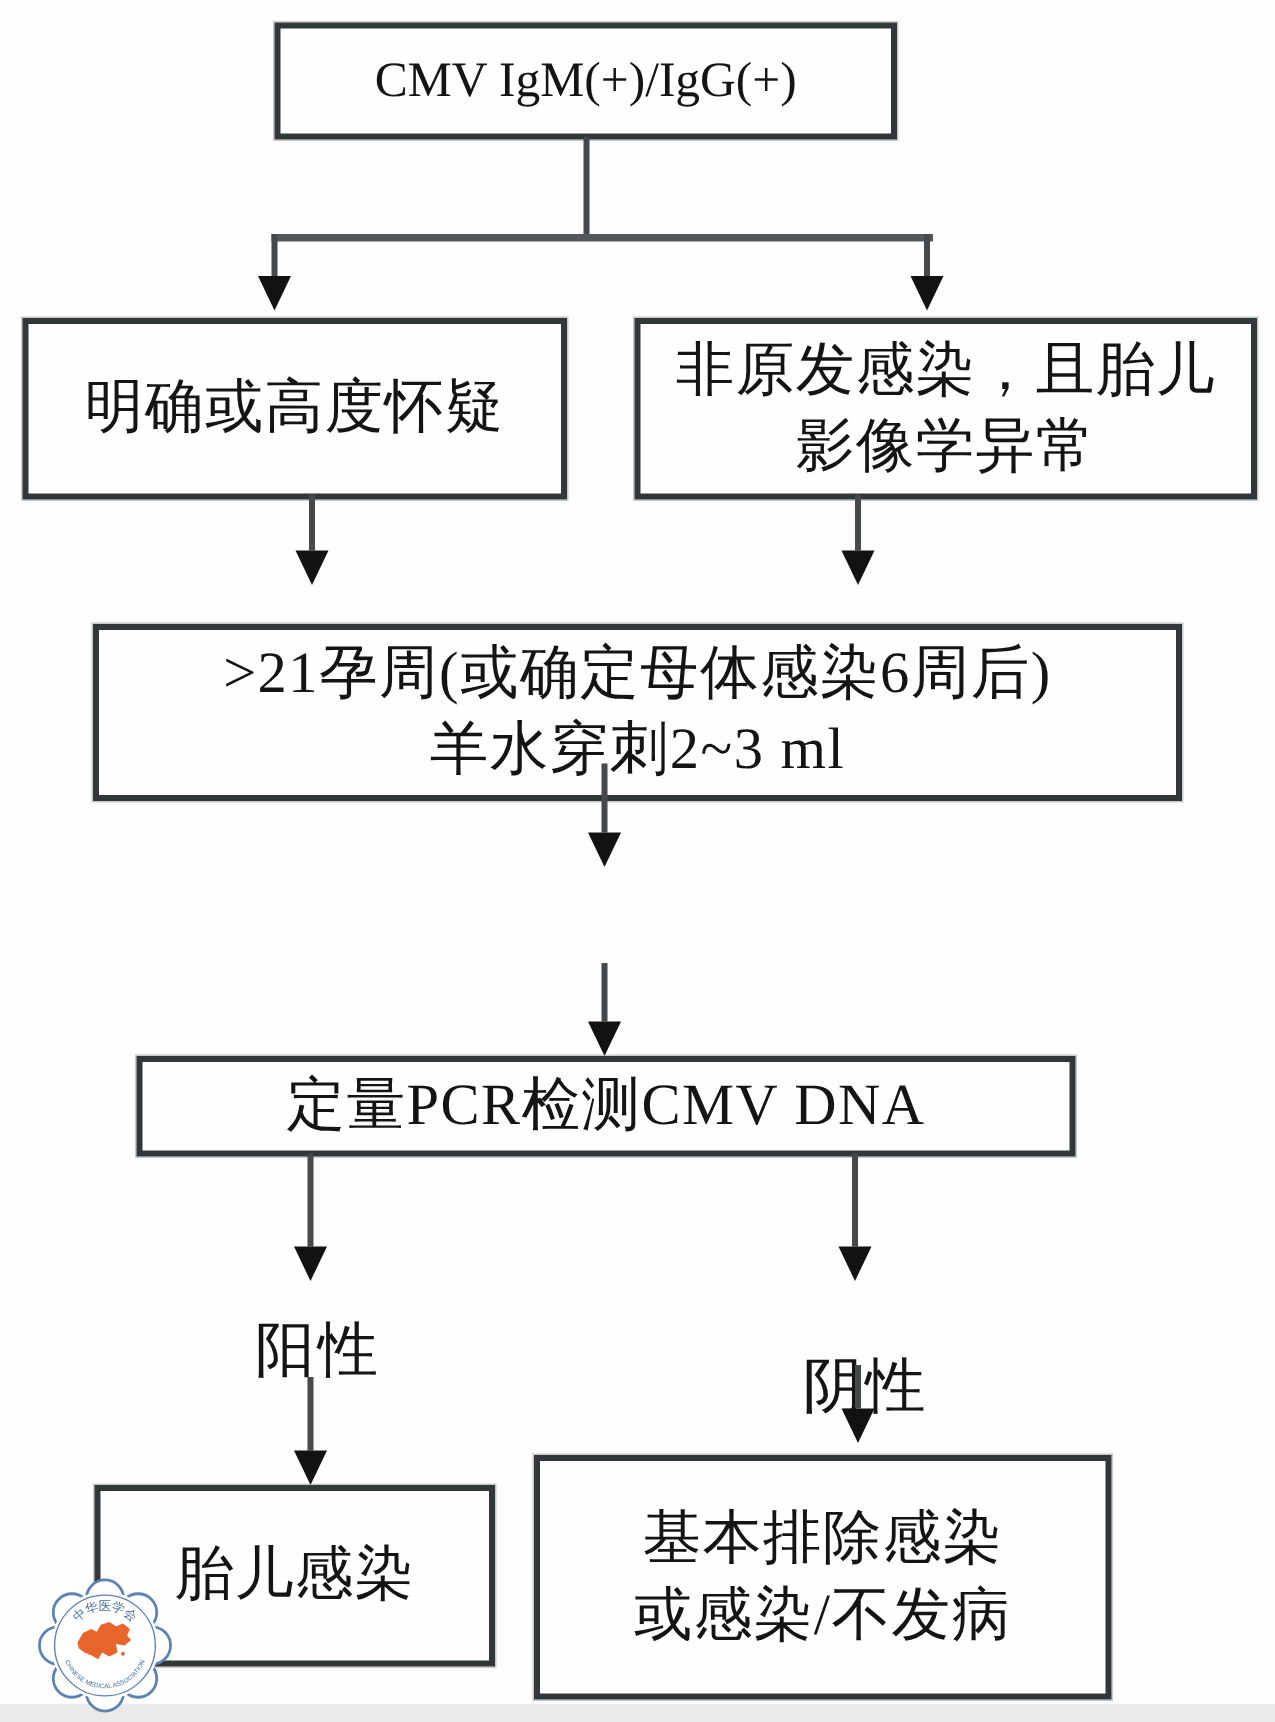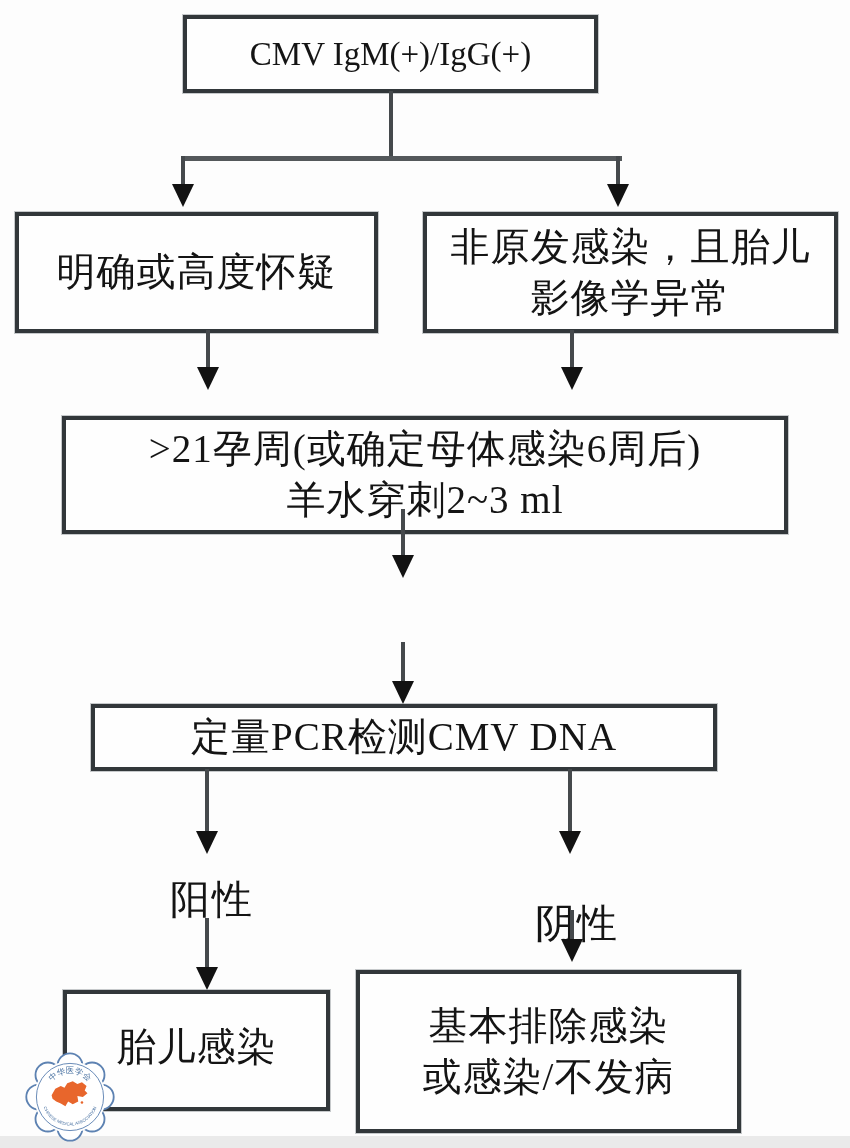--- a/index.html
+++ b/index.html
@@ -19,21 +19,21 @@
   .ln{display:block;line-height:1.30;font-size:39px;letter-spacing:1px;}
   .latin{font-size:33px;letter-spacing:0;}
   .vline{position:absolute;width:4px;background:#45494c;}
   .hline{position:absolute;height:5px;background:#54585b;}
   .ahead{
     position:absolute;width:0;height:0;
     border-left:11px solid transparent;border-right:11px solid transparent;
     border-top:23px solid #121212;
   }
   .flabel{position:absolute;font-size:40px;letter-spacing:2px;}
-  .leftblock{display:inline-block;text-align:left;font-family:Liberation Mono, monospace;}
+  .leftblock{display:inline-block;text-align:left;}
   #bottom-strip{position:absolute;left:0;top:1136px;width:850px;height:12px;background:#eaeaea;}
   #cma-logo{position:absolute;left:24px;top:1051px;width:92px;height:92px;z-index:5;}
 </style>
 </head>
 <body>
 
 <div id="stage">
 
   <div class="box" style="left:183px;top:15px;width:415px;height:78px;">
     <span class="ln latin">CMV IgM(+)/IgG(+)</span>

